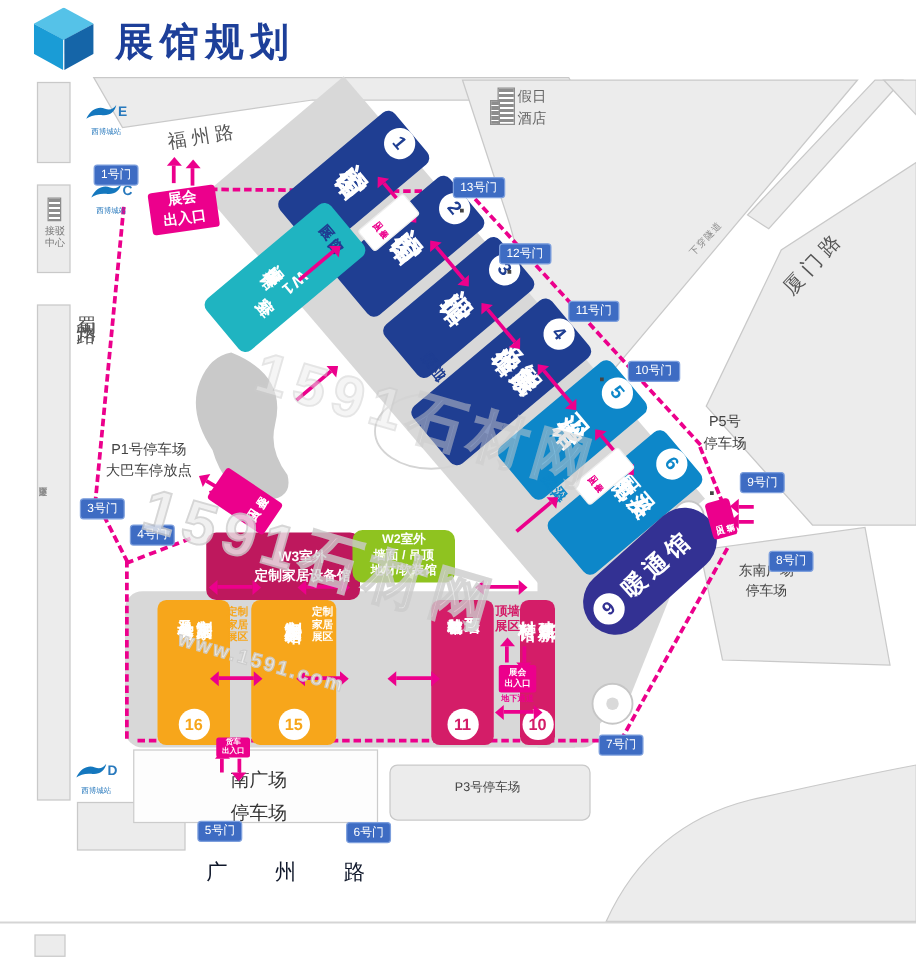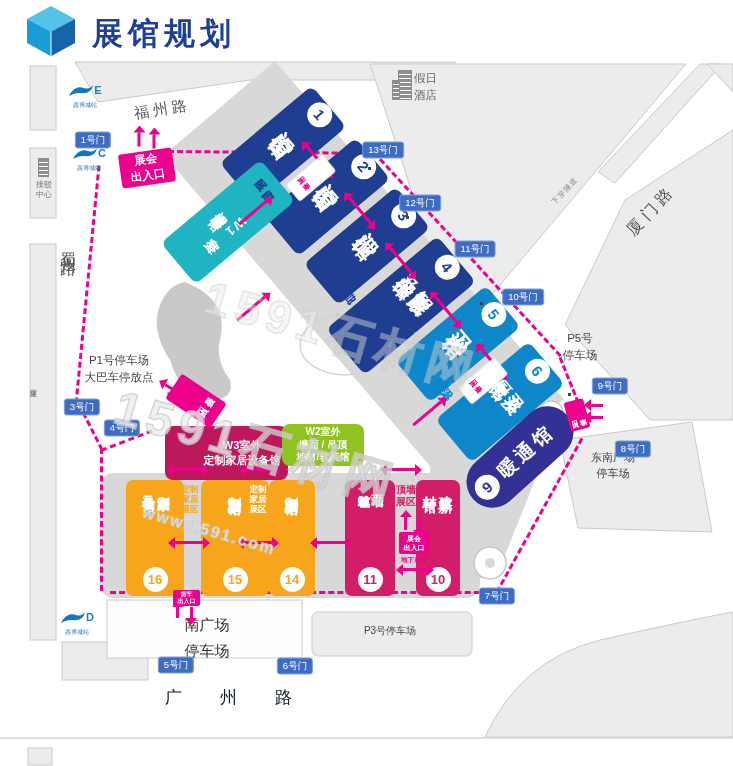--- a/index.html
+++ b/index.html
@@ -171,30 +171,26 @@
 
   <div class="hallB" style="left:126px;top:480px;width:58px;height:116px;background:#f7a61b;">
     <div class="nm pre" style="font-size:13px;letter-spacing:1px;margin-top:0;">定制家居
 及设备馆</div>
     <div class="circ" style="color:#f7a61b;font-size:13px;">16</div>
   </div>
   <div class="hallB" style="left:201px;top:480px;width:68px;height:116px;background:#f7a61b;">
     <div class="nm pre" style="font-size:14px;letter-spacing:1px;margin-top:0;">定制家居馆</div>
     <div class="circ" style="color:#f7a61b;font-size:13px;">15</div>
   </div>
-  <div class="hallB" style="left:269px;top:480px;width:46px;height:116px;background:#f7a61b;">
-    <div class="nm pre" style="font-size:14px;letter-spacing:1px;margin-top:0;">定制家居馆</div>
-    <div class="circ" style="color:#f7a61b;font-size:13px;">14</div>
-  </div>
   <div class="hallB" style="left:345px;top:480px;width:50px;height:116px;background:#d41d68;">
     <div class="nm pre" style="font-size:12px;letter-spacing:0;margin-top:0;">墙面吊顶
 地材软装馆</div>
     <div class="circ" style="color:#d41d68;font-size:13px;">11</div>
   </div>
-  <div class="hallB" style="left:416px;top:480px;width:44px;height:116px;background:#d41d68;">
+  <div class="hallB" style="left:416px;top:480px;width:28px;height:116px;background:#d41d68;">
     <div class="nm pre" style="font-size:14px;letter-spacing:1px;margin-top:0;">建筑新
 材料馆</div>
     <div class="circ" style="color:#d41d68;font-size:13px;">10</div>
   </div>
 
   <div style="position:absolute;left:201px;top:157px;width:54px;height:130px;background:#1fb4c1;border-radius:7px;
               transform:rotate(50deg);display:flex;align-items:center;justify-content:center;z-index:5;">
     <div class="nm pre" style="color:#fff;font-size:13px;margin-top:0;letter-spacing:2px;">W1室外
 门窗设备馆</div>
   </div>

